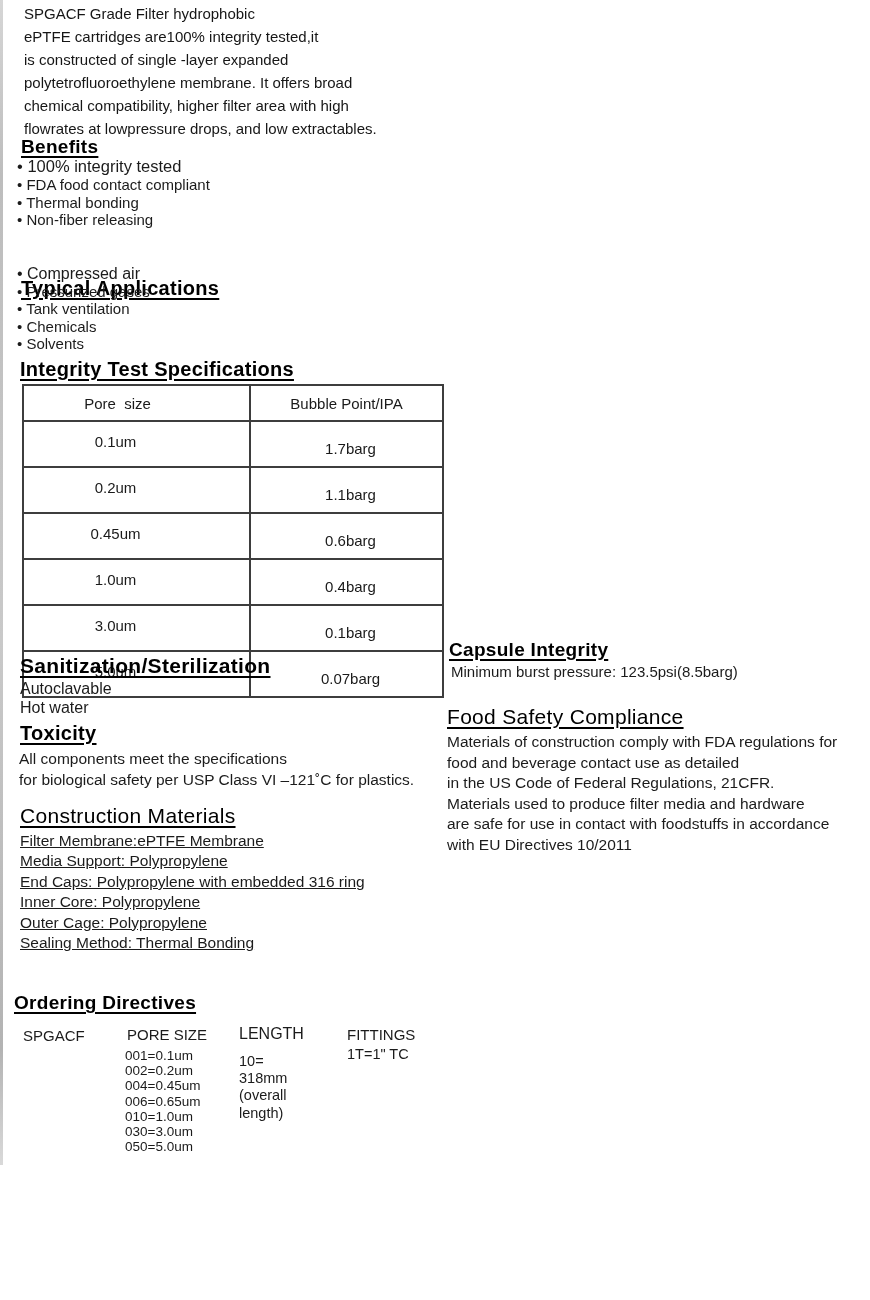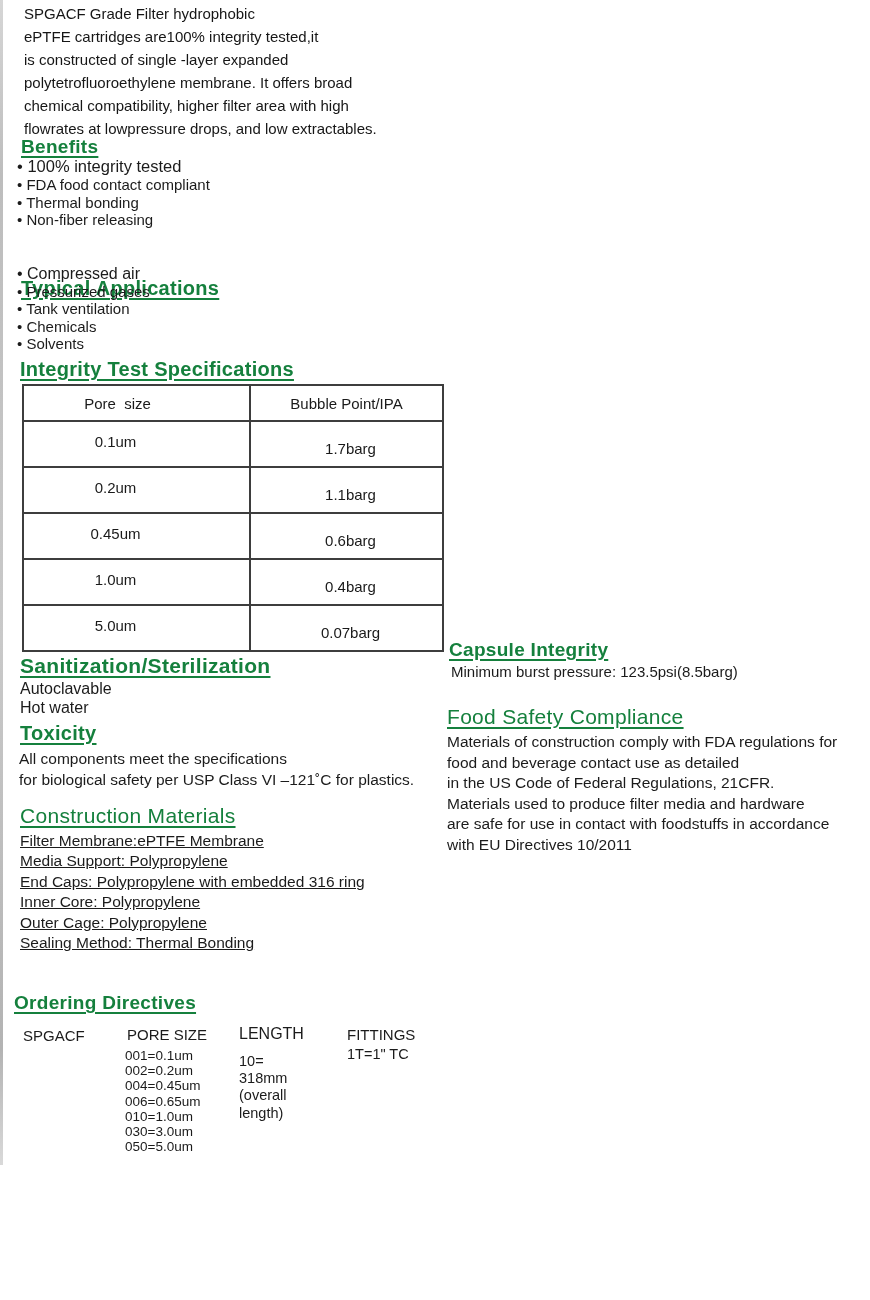--- a/index.html
+++ b/index.html
@@ -13,21 +13,21 @@
   }
   .abs { position:absolute; }
 
   
   .edge-strip {
     left:0; top:0; width:3px; height:1165px;
     background:linear-gradient(#d6d6d6, #bdbdbd 15%, #c9c9c9 55%, #b3b3b3 90%, #d9d9d9);
   }
 
   .heading {
-    color:#15803d;
+    color:#000000;
     font-weight:bold;
     text-decoration:underline;
     text-decoration-thickness:2px;
     text-underline-offset:3px;
     letter-spacing:0.3px;
     white-space:nowrap;
   }
   .heading.regular { font-weight:normal; text-decoration-thickness:1.5px; }
 
   .multiline { white-space:pre-line; }
@@ -141,20 +141,24 @@
     </tr>
     <tr>
       <td class="col-pore">0.45um</td>
       <td class="col-bp">0.6barg</td>
     </tr>
     <tr>
       <td class="col-pore">1.0um</td>
       <td class="col-bp">0.4barg</td>
     </tr>
     <tr>
+      <td class="col-pore">3.0um</td>
+      <td class="col-bp">0.1barg</td>
+    </tr>
+    <tr>
       <td class="col-pore">5.0um</td>
       <td class="col-bp">0.07barg</td>
     </tr>
   </tbody>
 </table>
 
 <div id="sanitization-title" class="abs heading">Sanitization/Sterilization</div>
 <div id="sanitization-text" class="abs multiline">Autoclavable
 Hot water</div>
 

